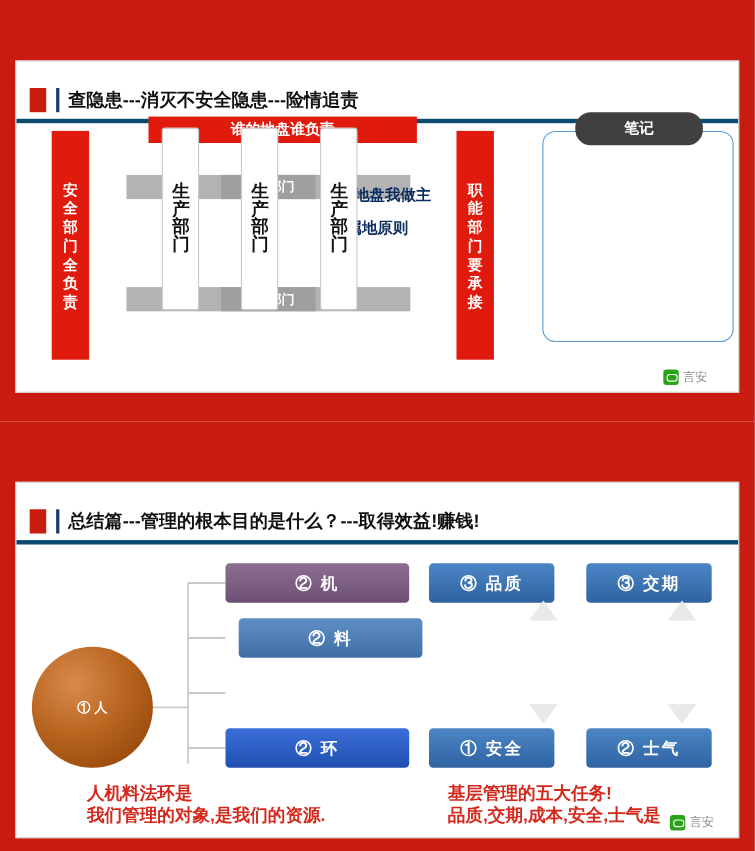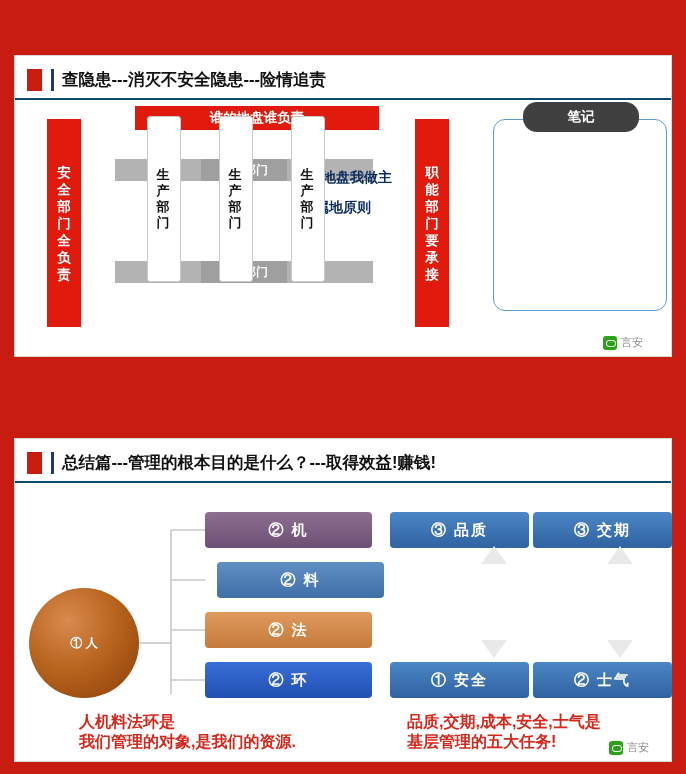--- a/index.html
+++ b/index.html
@@ -24,26 +24,26 @@
     left: 14px;
     right: 14px;
     background: #ffffff;
     border: 1px solid #d8d8d8;
   }
   .slide1 .card { top: 55px; bottom: 26px; }
   .slide2 .card { top: 55px; bottom: 12px; }
   .title-row {
     position: absolute;
     left: 0; right: 0;
-    top: 5px;
+    top: 17px;
     height: 39px;
     display: flex;
     align-items: center;
     padding-left: 12px;
-    border-bottom: 2px solid #0c4a6e;
+    border-bottom: 4px solid #0c4a6e;
   }
   .title-flag {
     width: 15px;
     height: 22px;
     background: #c81c10;
     margin-right: 9px;
     flex: none;
     position: relative;
   }
   .title-flag:after {
@@ -132,21 +132,21 @@
 
   .whitecol {
     position: absolute;
     background: #ffffff;
     border: 1px solid #c9c9c9;
     border-radius: 3px;
     width: 34px;
     height: 166px;
     top: 19px;
     color: #111111;
-    font-size: 13px;
+    font-size: 16px;
     font-weight: bold;
     line-height: 16px;
     display: flex;
     align-items: center;
     justify-content: center;
     z-index: 3;
   }
   .whitecol span { display: block; width: 15px; word-break: break-all; }
   #whitecol-1 { left: 132px; }
   #whitecol-2 { left: 204px; }
@@ -244,21 +244,21 @@
     justify-content: center;
     letter-spacing: 2px;
   }
   #pill-ji   { left: 190px; top: 32px;  background: linear-gradient(180deg,#8c6f91,#6d4f73); }
   #pill-liao { left: 202px; top: 82px;  background: linear-gradient(180deg,#5f8fc4,#3f6fa6); }
   #pill-fa   { left: 190px; top: 132px; background: linear-gradient(180deg,#e09a5e,#c47a3a); }
   #pill-huan { left: 190px; top: 182px; background: linear-gradient(180deg,#3a6fd8,#1f4fb0); }
 
   .bluebtn {
     position: absolute;
-    width: 139px;
+    width: 114px;
     height: 36px;
     border-radius: 4px;
     background: linear-gradient(180deg,#4c86c6,#2f62a0);
     color: #ffffff;
     font-size: 15px;
     font-weight: bold;
     display: flex;
     align-items: center;
     justify-content: center;
     letter-spacing: 2px;
@@ -379,42 +379,41 @@
           <path d="M156 100 L190 100"></path>
           <path d="M156 150 L190 150"></path>
           <path d="M156 200 L190 200"></path>
         </g>
       </svg>
 
       <div class="circle">① 人</div>
 
       <div class="pill" id="pill-ji">② 机</div>
       <div class="pill" id="pill-liao">② 料</div>
-      <div class="pill" id="pill-fa">② 法</div>
       <div class="pill" id="pill-huan">② 环</div>
 
       <div class="bluebtn" id="bt-pinzhi">③ 品质</div>
       <div class="bluebtn" id="bt-jiaoqi">③ 交期</div>
       <div class="bluebtn" id="bt-anquan">① 安全</div>
       <div class="bluebtn" id="bt-shiqi">② 士气</div>
 
       <div class="arrow" id="arrow-tl"></div>
       <div class="arrow" id="arrow-tr"></div>
       <div class="arrow" id="arrow-bl"></div>
       <div class="arrow" id="arrow-br"></div>
 
 
       <div class="caption" id="cap-left">
         <div>人机料法环是</div>
         <div>我们管理的对象,是我们的资源.</div>
       </div>
 
       <div class="caption" id="cap-right">
+        <div>基层管理的五大任务!</div>
         <div>品质,交期,成本,安全,士气是</div>
-        <div>基层管理的五大任务!</div>
       </div>
 
       <div class="wm" id="wm2">
         <div class="wm-badge"></div>
         <span>言安</span>
       </div>
 
     </div>
   </div>
 </div>

